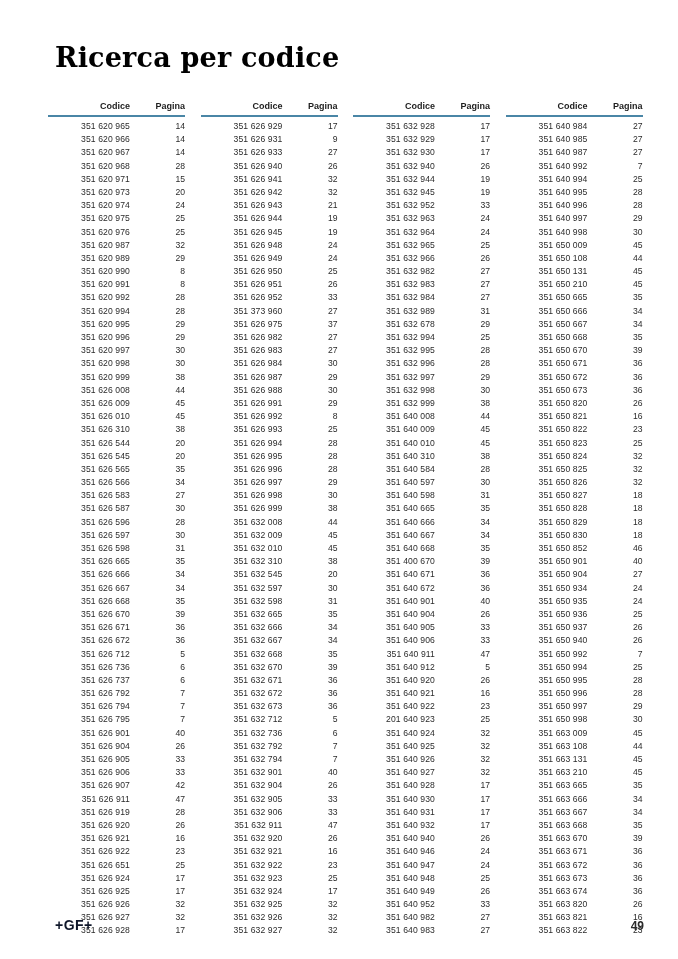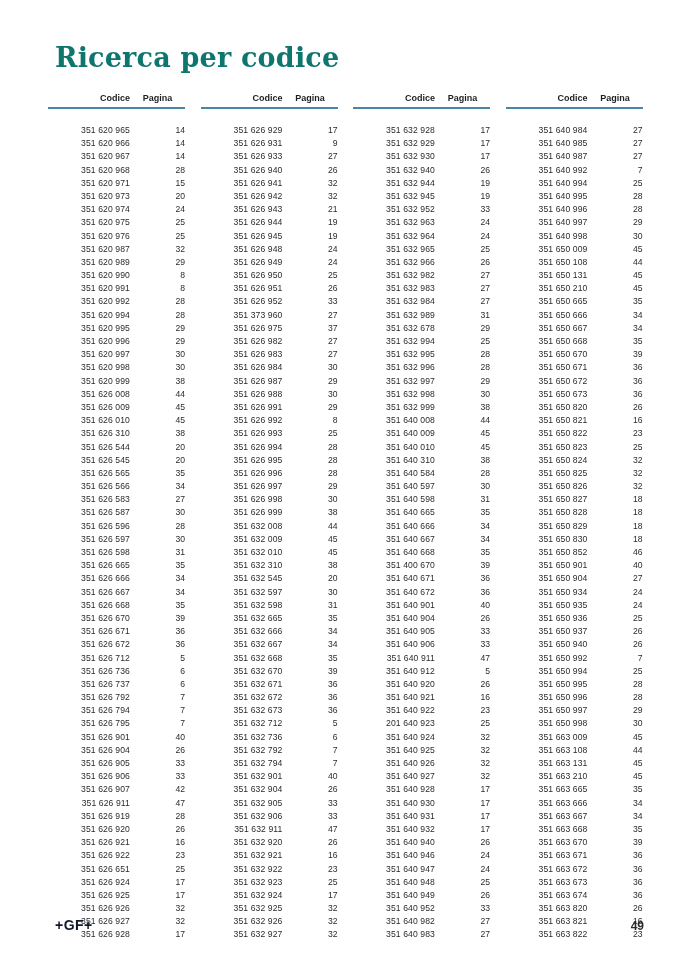--- a/index.html
+++ b/index.html
@@ -14,52 +14,53 @@
     overflow: hidden;
   }
   .page-title {
     position: absolute;
     left: 55px;
     top: 42px;
     font-family: "DejaVu Serif", serif;
     font-weight: bold;
     font-size: 27px;
     letter-spacing: 0.2px;
-    color: #0f766e;
+    color: #000000;
   }
   .tables-wrap {
     position: absolute;
     left: 48px;
     top: 93px;
     width: 595px;
     display: flex;
     gap: 15.5px;
   }
   .code-table {
     width: 137px;
     flex: 0 0 137px;
   }
   .table-head {
     display: flex;
     font-weight: bold;
     font-size: 9px;
     color: #1e1e1e;
     padding-bottom: 4px;
     border-bottom: 2px solid #4a86a6;
+    margin-top: 8px;
   }
   .table-head .h-code {
     width: 82px;
     text-align: right;
   }
   .table-head .h-page {
     flex: 1;
-    text-align: center;
+    text-align: right;
   }
   .table-rows {
-    padding-top: 15px;
+    padding-top: 3px;
   }
   .t-row {
     display: flex;
     height: 13.19px;
     line-height: 13.19px;
     font-size: 8.6px;
     color: #2b2b2b;
     white-space: nowrap;
   }
   .t-row .c-code {

